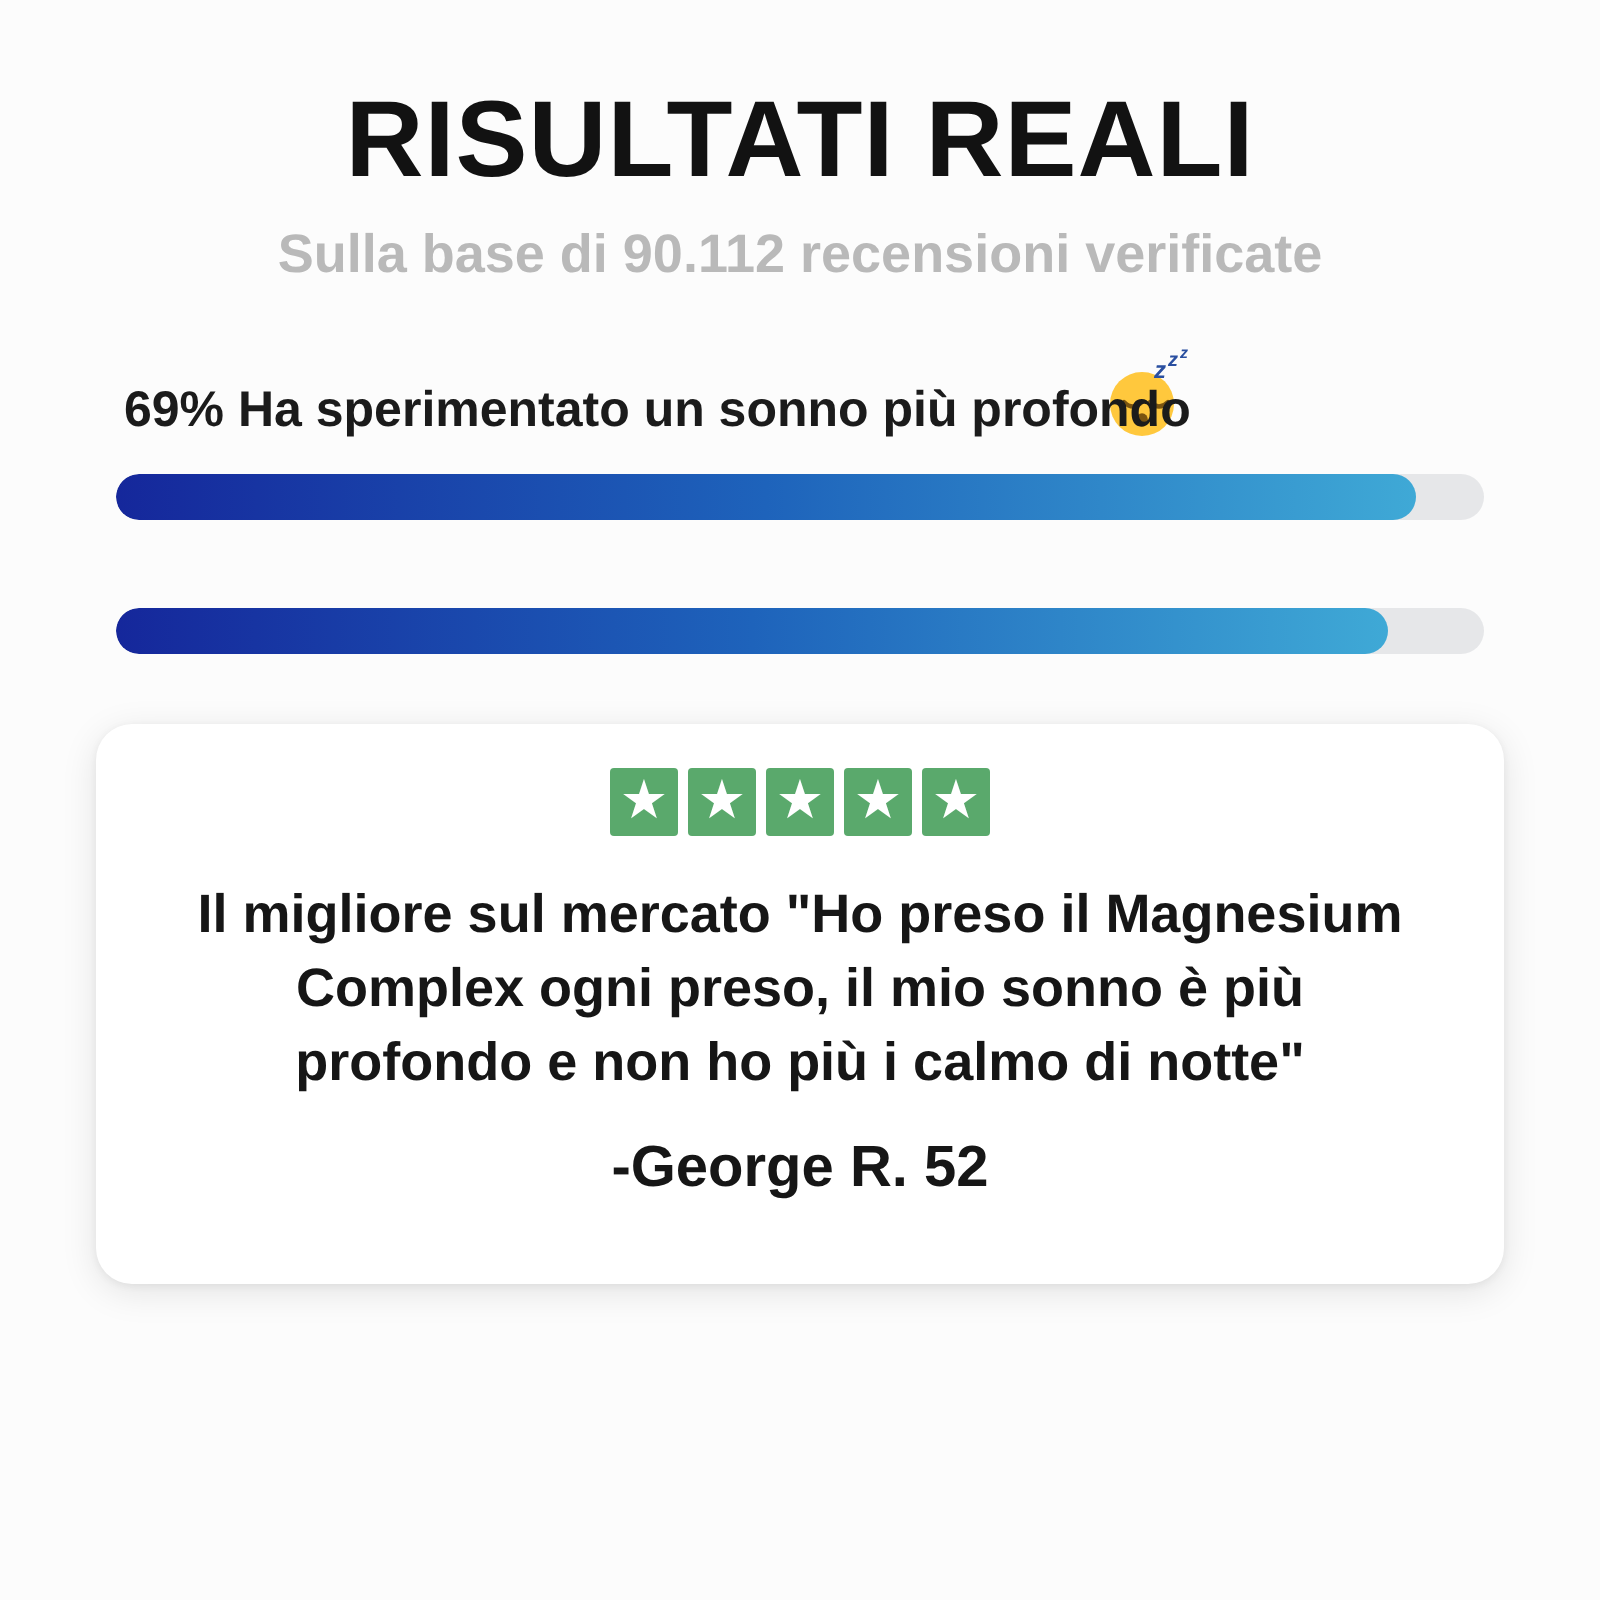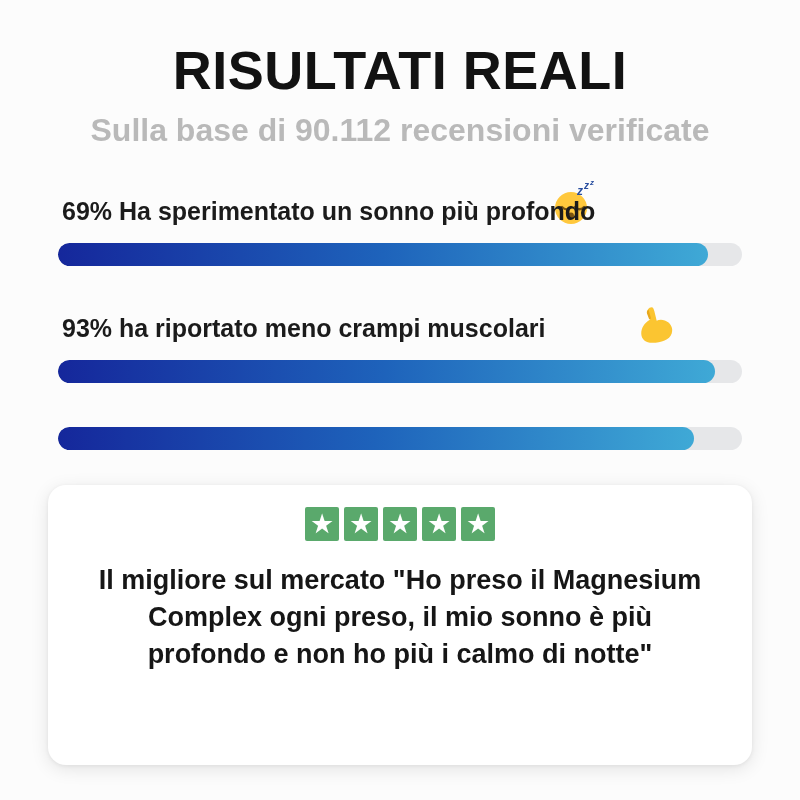--- a/index.html
+++ b/index.html
@@ -14,21 +14,21 @@
     text-align: center;
     font-size: 54px;
     font-weight: 800;
     letter-spacing: 0.5px;
     line-height: 1.12;
     color: #121212;
   }
   .page-subtitle {
     margin-top: 12px;
     text-align: center;
-    font-size: 32px;
+    font-size: 27px;
     font-weight: 700;
     color: var(--subtitle-gray, #b9b9b9);
   }
   .stats { width: 684px; margin: 44px auto 0; }
   .stat-row + .stat-row { margin-top: 44px; }
   .stat-label-row {
     position: relative;
     height: 36px;
     display: flex;
     align-items: center;
@@ -132,35 +132,20 @@
             <text x="40" y="6" font-size="8" font-weight="bold" font-style="italic" fill="#2a4fa0">z</text>
           </svg>
         </span>
         <span class="stat-label">69% Ha sperimentato un sonno più profondo</span>
       </div>
       <div class="stat-bar">
         <div class="stat-fill" style="width: 95%;"></div>
       </div>
     </div>
 
-    <div class="stat-row">
-      <div class="stat-label-row">
-        <span class="stat-label">93% ha riportato meno crampi muscolari</span>
-        <span class="emoji-muscle" aria-label="flexed-biceps">
-          <svg width="42" height="42" viewBox="0 0 40 40">
-            <path fill="#fbc531" d="M15 3 c-3 0 -5 3 -4 6 l2.2 6 C8 18 5 23 5 28 c0 5.5 4.5 9 10.5 9 8.5 0 16.5 -3 18.5 -9 1.8 -5.2 -1.2 -10.4 -6.5 -12.3 -2.8 -1 -5.8 -0.8 -7.8 0.2 L17.5 7 C16.8 4.3 16.2 3 15 3 Z"></path>
-            <path fill="#e8a71c" d="M20 17 c5.5 -1.5 11 1.5 12.5 6.5 C31 19 26 15.8 20 17 Z"></path>
-            <path fill="#e8a71c" d="M12 5.5 c-1.5 0.5 -2 2 -1.5 3.5 l2 5.5 1.8 -0.7 Z"></path>
-          </svg>
-        </span>
-      </div>
-      <div class="stat-bar">
-        <div class="stat-fill" style="width: 96%;"></div>
-      </div>
-    </div>
 
     <div class="stat-row">
       <div class="stat-bar">
         <div class="stat-fill" style="width: 93%;"></div>
       </div>
     </div>
 
   </section>
 
   <section class="review-card">
@@ -179,15 +164,16 @@
         </span>
       <span class="star-box">
           <span>★</span>
         </span>
     </div>
     <div class="quote">
       <div>Il migliore sul mercato "Ho preso il Magnesium</div>
       <div>Complex ogni preso, il mio sonno è più</div>
       <div>profondo e non ho più i calmo di notte"</div>
     </div>
+    <div class="attribution">-George R. 52</div>
   </section>
 
 </main>
 
 </body></html>

